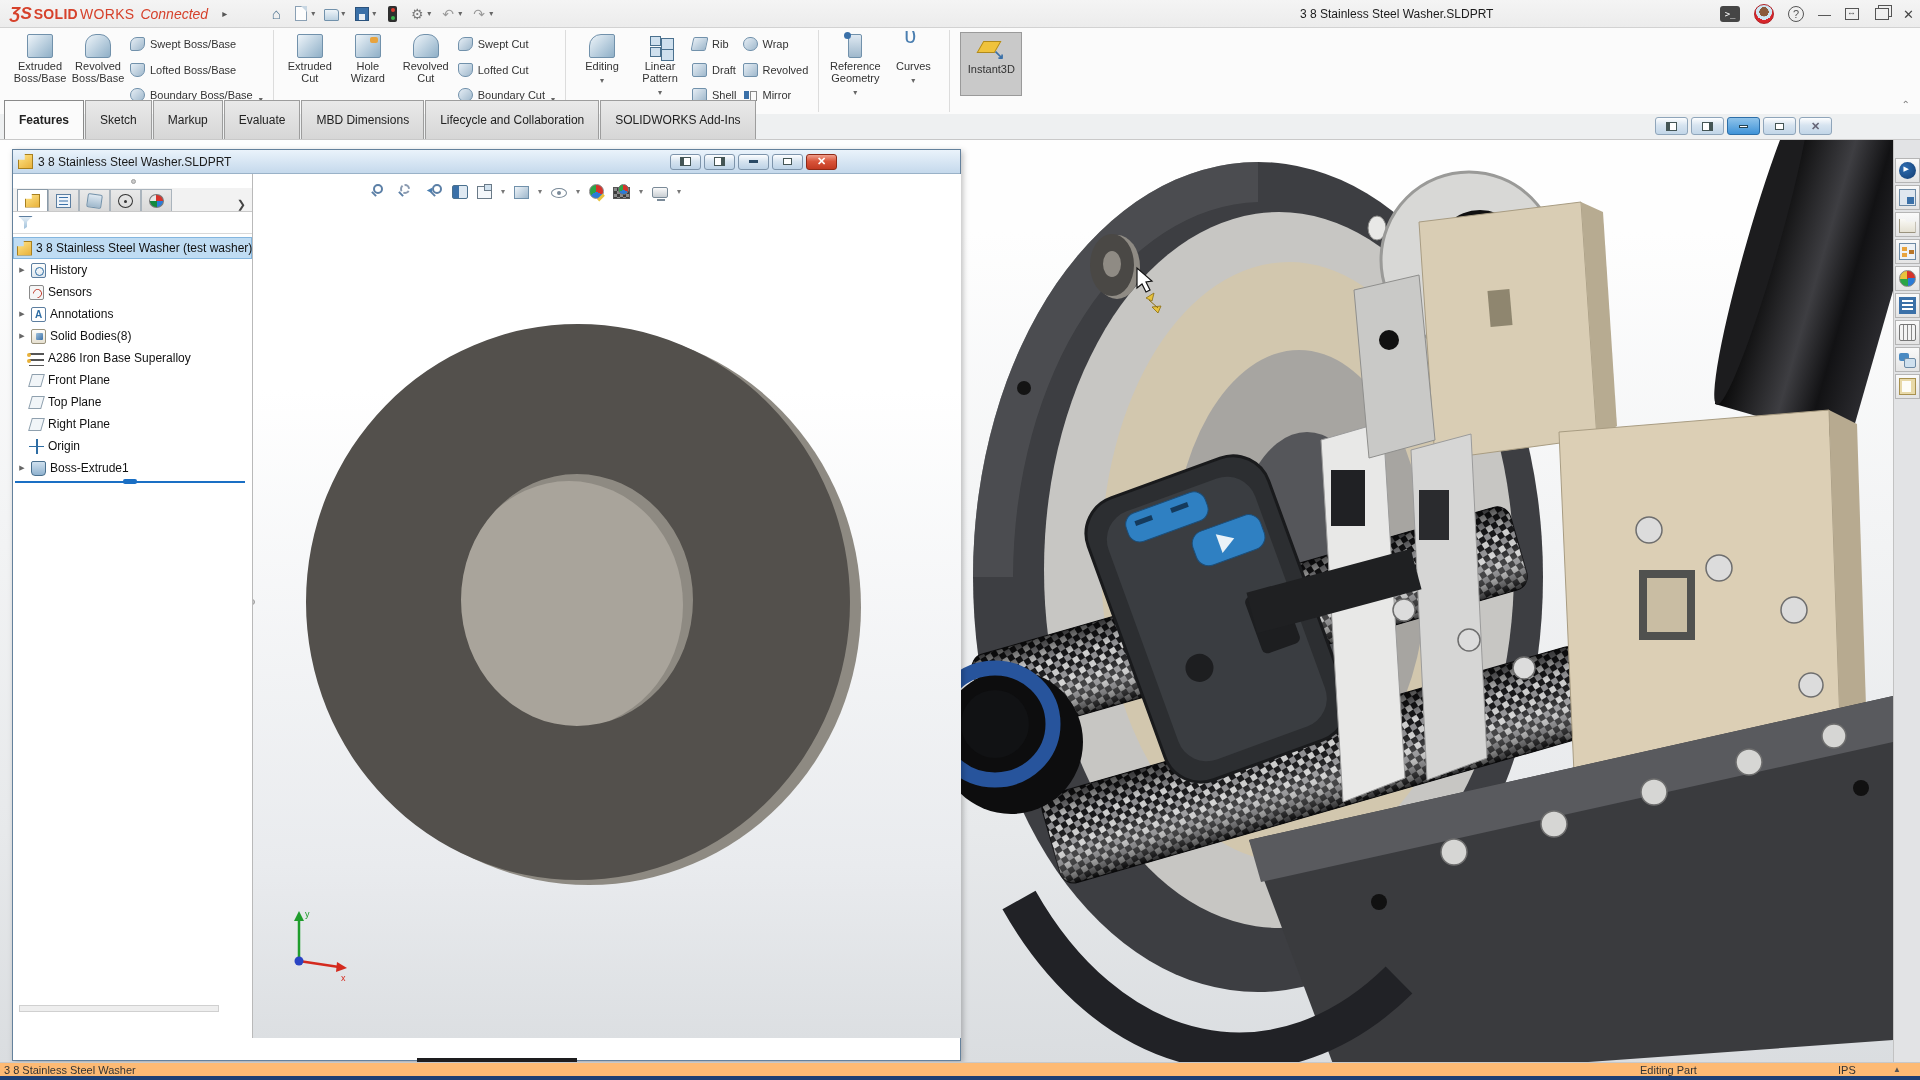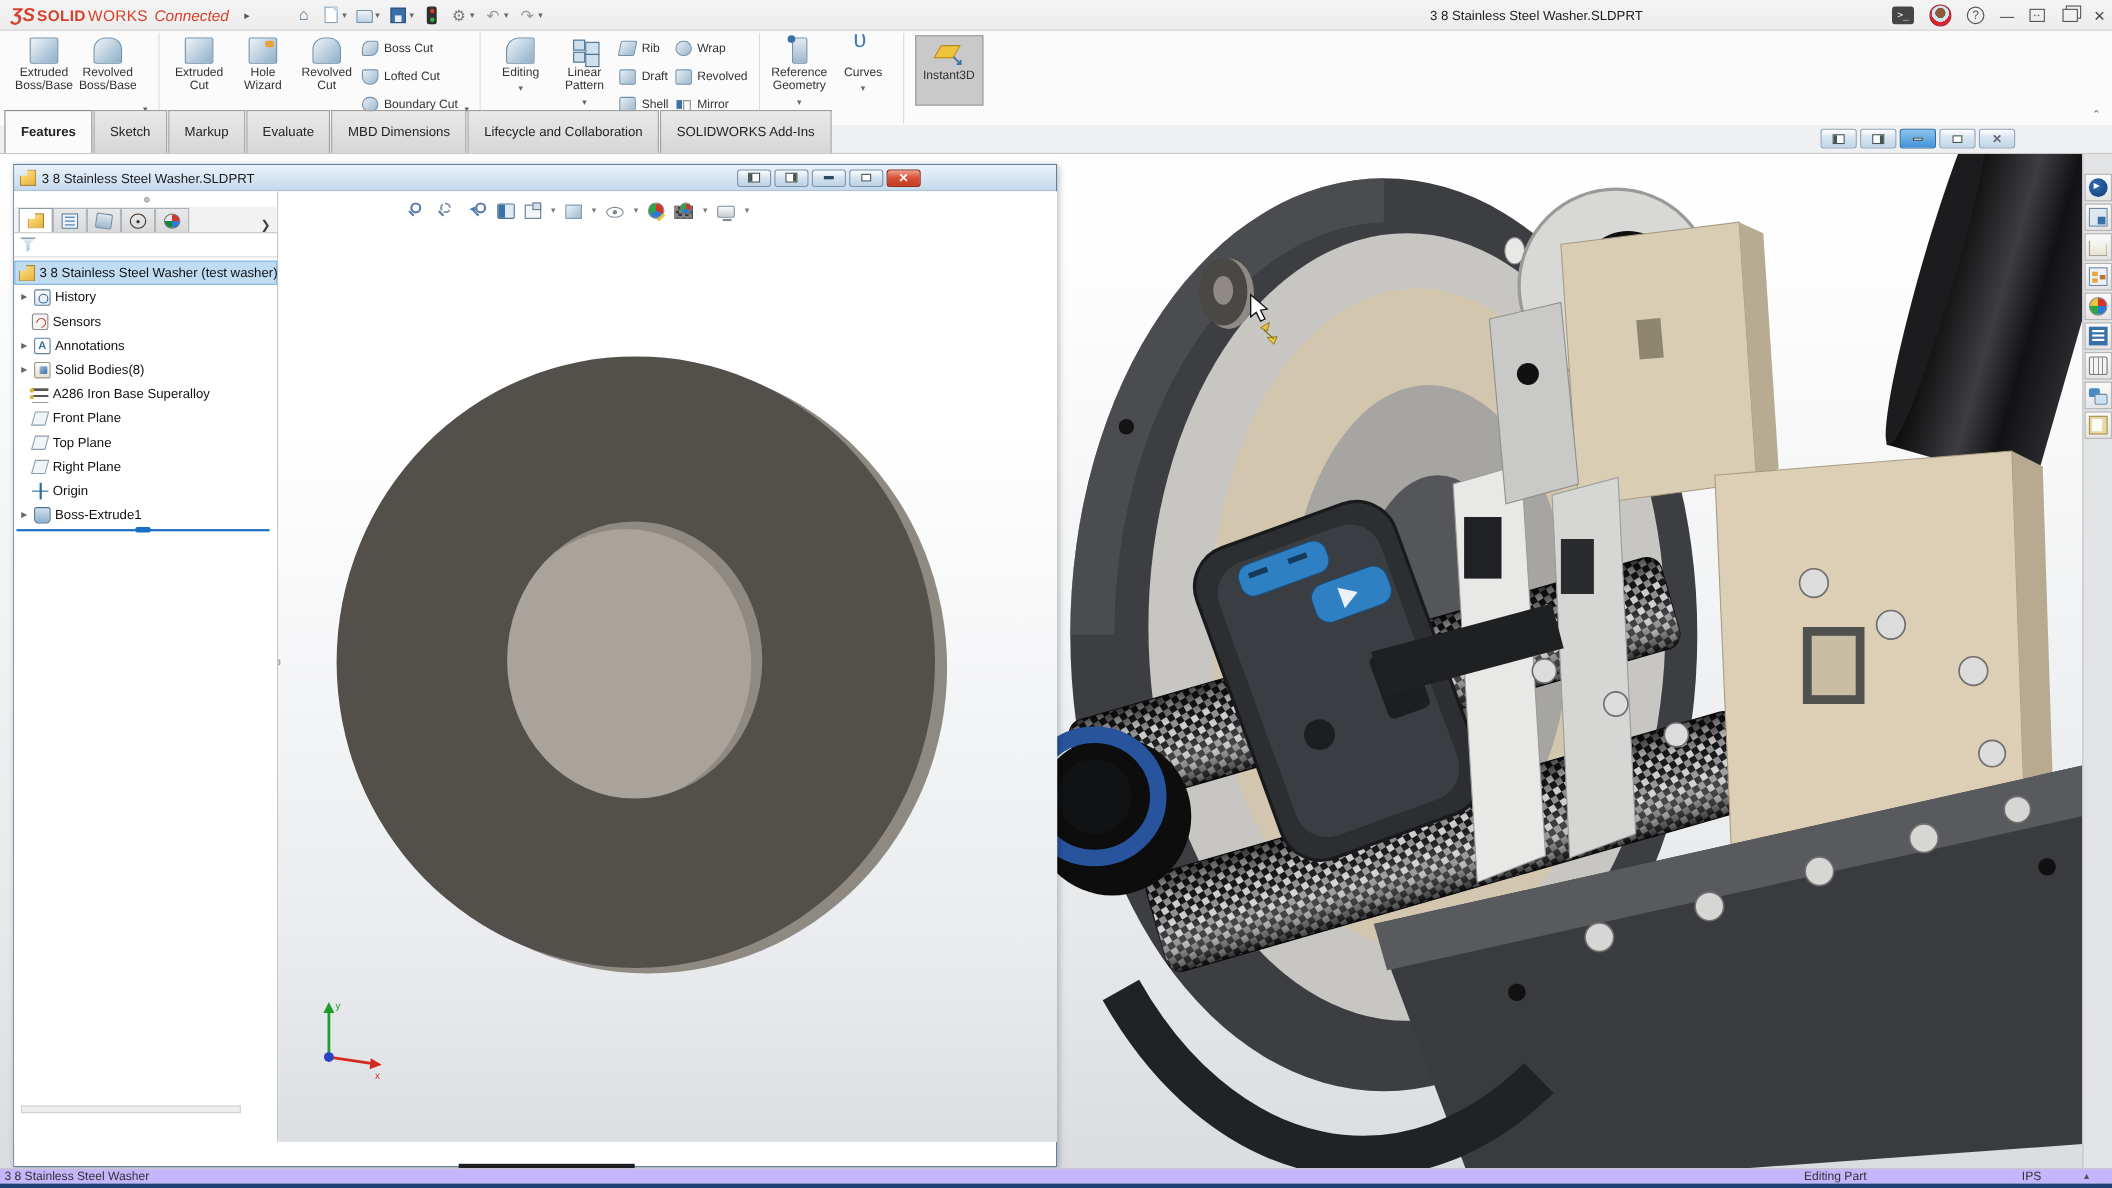--- a/index.html
+++ b/index.html
@@ -191,21 +191,21 @@
 
   
   .child-bottom { position:absolute; left:0; bottom:0; width:947px; height:22px; background:#e9e9e9; border-top:1px solid #b9b9b9; display:flex; align-items:stretch; }
   .navbtns { display:flex; align-items:center; gap:1px; padding:0 4px; }
   .navbtn { width:15px; height:14px; background:linear-gradient(#f4f4f4,#d9d9d9); border:1px solid #9a9a9a; font-size:7px; color:#555; text-align:center; line-height:13px; }
   .mtab { padding:0 16px; display:flex; align-items:center; font-size:12px; color:#222; border-right:1px solid #b9b9b9; background:#e1e1e1; }
   .mtab.active { background:#fff; font-weight:bold; border-top:1px solid #fff; }
   .dark-frag { position:absolute; left:404px; bottom:-10px; width:160px; height:12px; background:#1d1d1f; }
 
   
-  .statusbar { position:absolute; left:0; top:1062px; width:1920px; height:14px; background:#c4b5fd; border-top:1px solid #c8c8c8; font-size:11px; color:#333; }
+  .statusbar { position:absolute; left:0; top:1062px; width:1920px; height:14px; background:#fdba74; border-top:1px solid #c8c8c8; font-size:11px; color:#333; }
   .statusbar .sleft { position:absolute; left:4px; top:0; line-height:14px; }
   .statusbar .smode { position:absolute; left:1640px; top:0; line-height:14px; }
   .statusbar .sunits { position:absolute; left:1838px; top:0; line-height:14px; }
   .statusbar .scaret { position:absolute; left:1893px; top:0; line-height:14px; font-size:8px; color:#555; }
   .navy { position:absolute; left:0; top:1076px; width:1920px; height:4px; background:#1d3f74; }
 </style>
 </head>
 <body>
 
 <div class="screen">
@@ -266,20 +266,34 @@
     <div class="rgroup">
       <div class="bigbtn">
         <span class="Bi"></span>
         <span>Extruded Boss/Base</span>
       </div>
       <div class="bigbtn">
         <span class="Bi round"></span>
         <span>Revolved Boss/Base</span>
       </div>
       <div class="smallcol">
+        <div class="smallbtn">
+            <span class="gi sw"></span>
+            <span>Swept Boss/Base</span>
+          </div>
+        <div class="smallbtn">
+            <span class="gi loft"></span>
+            <span>Lofted Boss/Base</span>
+          </div>
+        <div class="smallbtn">
+            <span class="gi bnd"></span>
+            <span>Boundary Boss/Base</span>
+          </div>
+      </div>
+      <div class="smallcol">
           <span></span>
           <span></span>
           <span class="dd" style="font-size:8px;color:#666">▾</span>
         </div>
     </div>
     <div class="rgroup">
       <div class="bigbtn">
         <span class="Bi"></span>
         <span>Extruded Cut</span>
       </div>
@@ -287,21 +301,21 @@
         <span class="Bi hole"></span>
         <span>Hole Wizard</span>
       </div>
       <div class="bigbtn">
         <span class="Bi round"></span>
         <span>Revolved Cut</span>
       </div>
       <div class="smallcol">
         <div class="smallbtn">
             <span class="gi sw"></span>
-            <span>Boss Cut</span>
+            <span>Swept Cut</span>
           </div>
         <div class="smallbtn">
             <span class="gi loft"></span>
             <span>Lofted Cut</span>
           </div>
         <div class="smallbtn">
             <span class="gi bnd"></span>
             <span>Boundary Cut</span>
           </div>
       </div>

